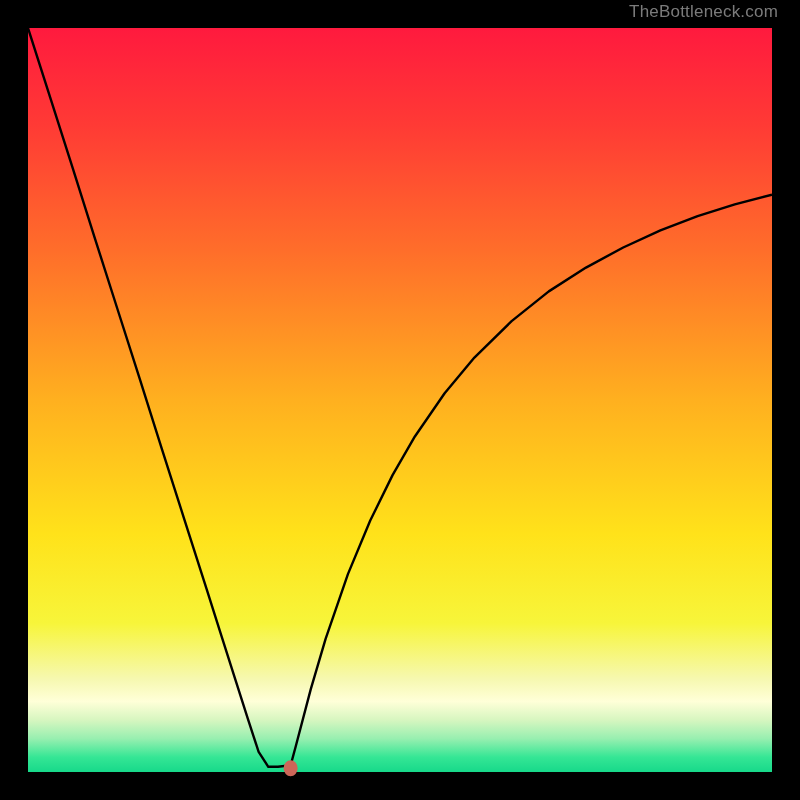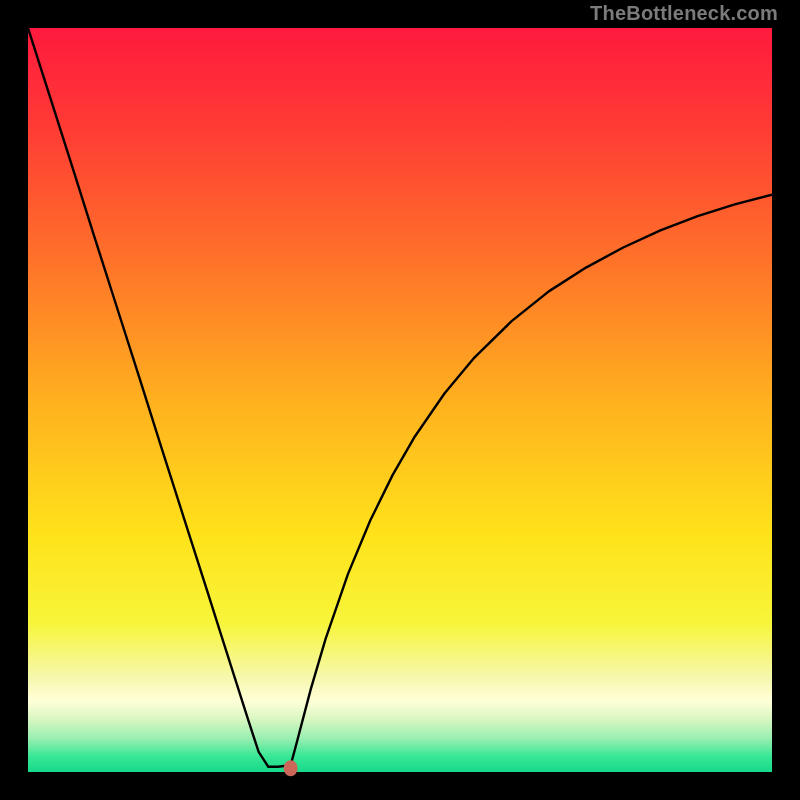--- a/index.html
+++ b/index.html
@@ -17,22 +17,22 @@
     top: 0;
     width: 800px;
     height: 800px;
     background: #000;
   }
   .watermark {
     position: absolute;
     top: 2px;
     right: 22px;
     color: #7b7b7b;
-    font-size: 20px;
-    font-weight: 700;
+    font-size: 17px;
+    font-weight: 400;
     letter-spacing: 0.2px;
   }
   svg {
     position: absolute;
     left: 0;
     top: 0;
   }
 </style>
 </head>
 <body>

